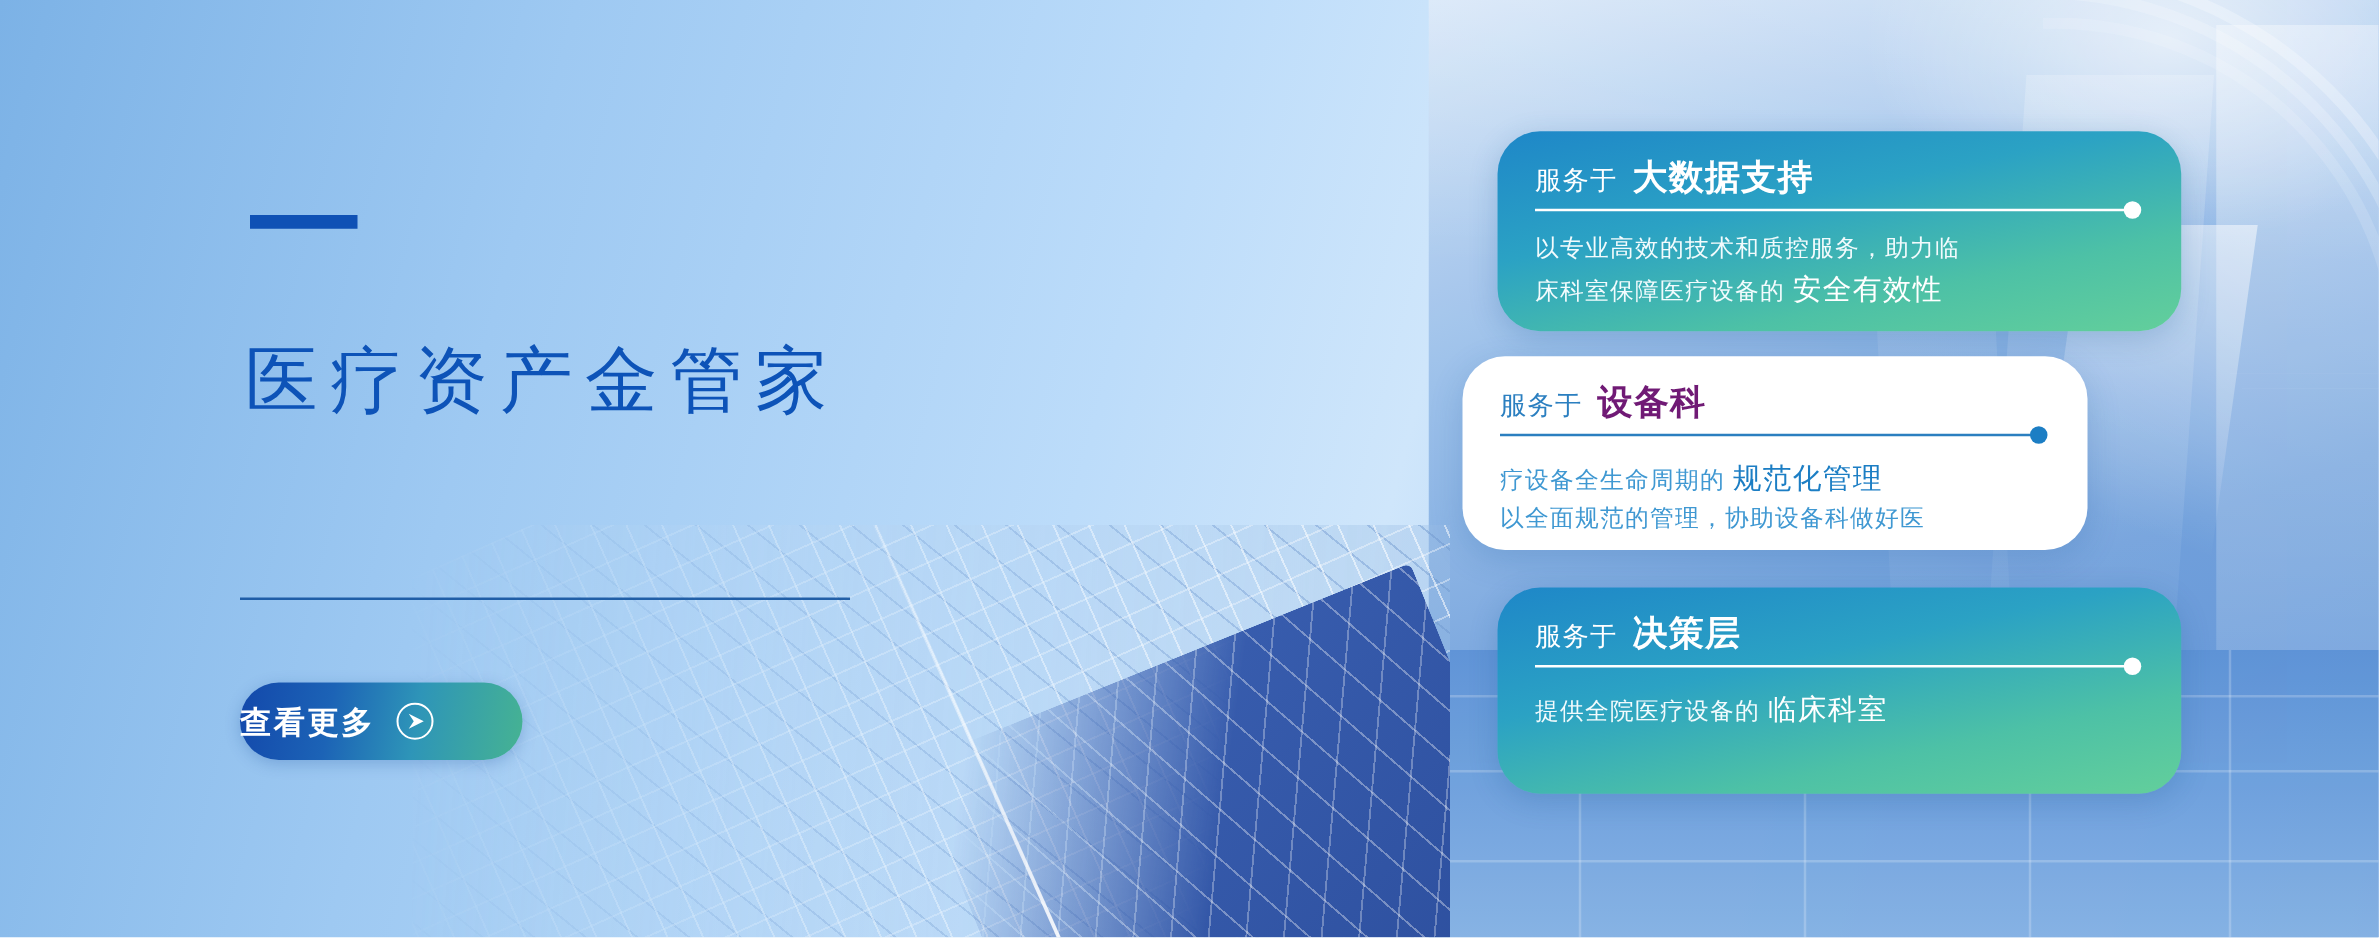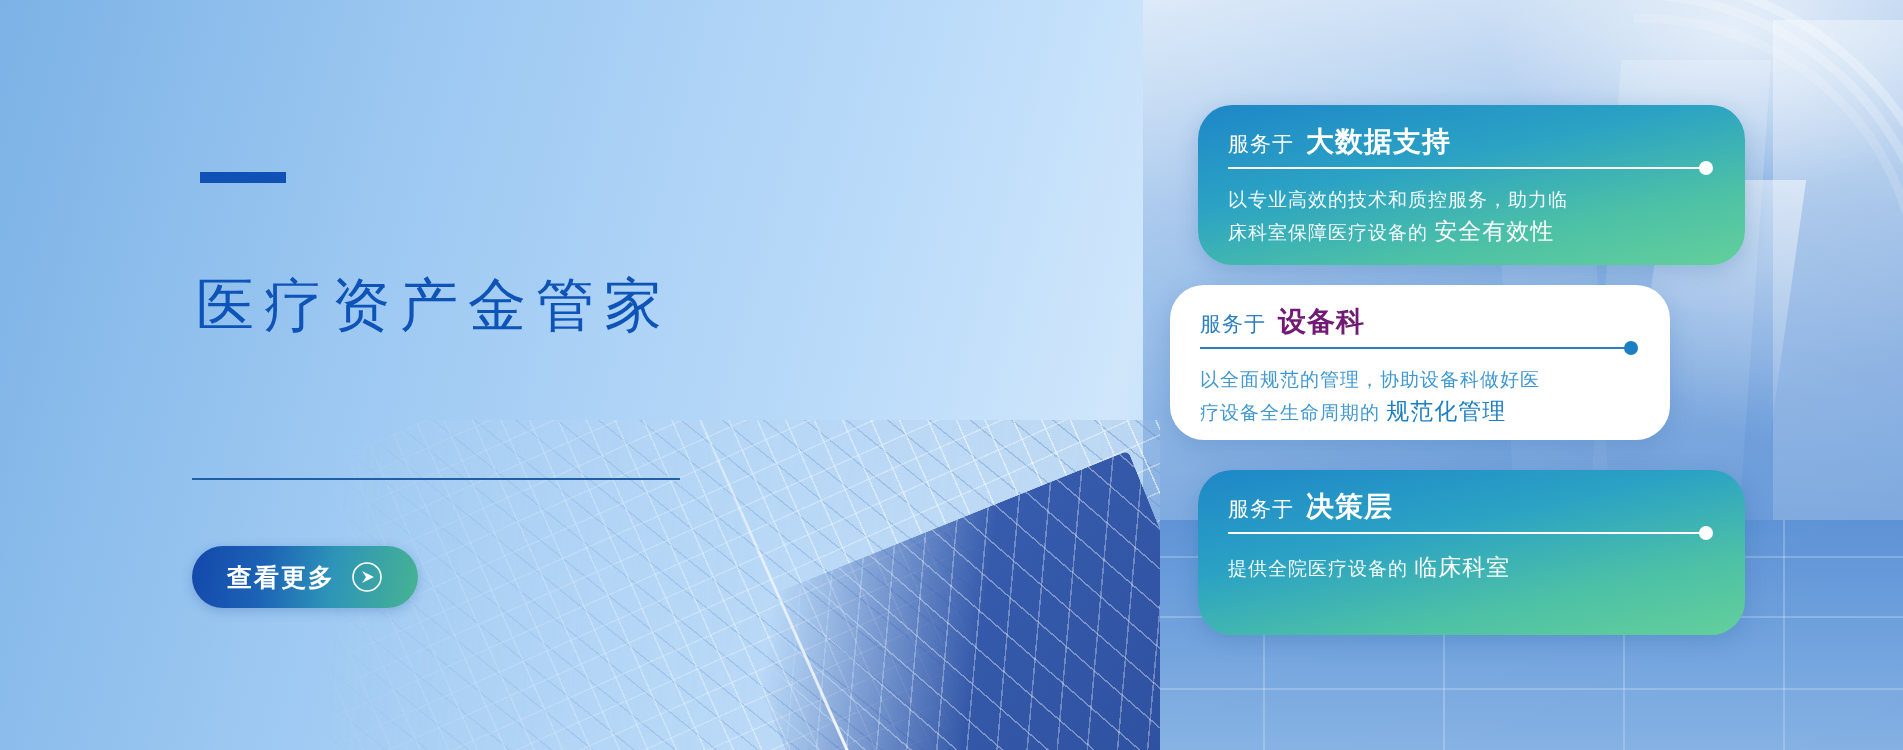--- a/index.html
+++ b/index.html
@@ -85,21 +85,21 @@
   .accent-bar{position:absolute;left:200px;top:172px;width:86px;height:11px;background:#0f51b5;}
   .title{
     position:absolute;left:196px;top:276px;
     font-size:58px;font-weight:normal;color:#0d53b8;letter-spacing:10px;
     line-height:1;white-space:nowrap;
   }
   .divider{position:absolute;left:192px;top:478px;width:488px;height:2px;background:#12529f;opacity:.9;}
   .cta{
     position:absolute;left:192px;top:546px;width:226px;height:62px;border-radius:31px;
     background:linear-gradient(100deg,#1348ab 0%,#1c63b6 32%,#2e95b8 62%,#46b392 100%);
-    display:flex;align-items:center;justify-content:center;gap:16px;cursor:pointer;
+    display:flex;align-items:center;gap:16px;cursor:pointer;
     box-shadow:0 3px 12px rgba(20,70,150,.25);
   }
   .cta-label{color:#fff;font-size:25px;font-weight:bold;letter-spacing:2px;}
   .cta-icon{width:32px;height:32px;display:block;}
 
   
   .card{position:absolute;border-radius:34px;box-sizing:border-box;}
   .card.g{
     background:linear-gradient(168deg,#1e87c8 0%,#2ba2c4 38%,#4dc1a6 72%,#63cf9b 100%);
     box-shadow:0 6px 22px rgba(26,90,150,.22);
@@ -198,22 +198,22 @@
   <div class="card w card2">
     <div class="c-head">
       <span class="pre">服务于</span>
       <span class="dept">设备科</span>
     </div>
     <div class="c-rule">
       <span class="ln"></span>
       <span class="dot"></span>
     </div>
     <div class="c-body">
+      <div><span>疗设备全生命周期的</span> <span class="strong">规范化管理</span></div>
       <div>以全面规范的管理，协助设备科做好医</div>
-      <div><span>疗设备全生命周期的</span> <span class="strong">规范化管理</span></div>
     </div>
   </div>
 
   <div class="card g card3">
     <div class="c-head">
       <span class="pre">服务于</span>
       <span class="dept">决策层</span>
     </div>
     <div class="c-rule">
       <span class="ln"></span>

